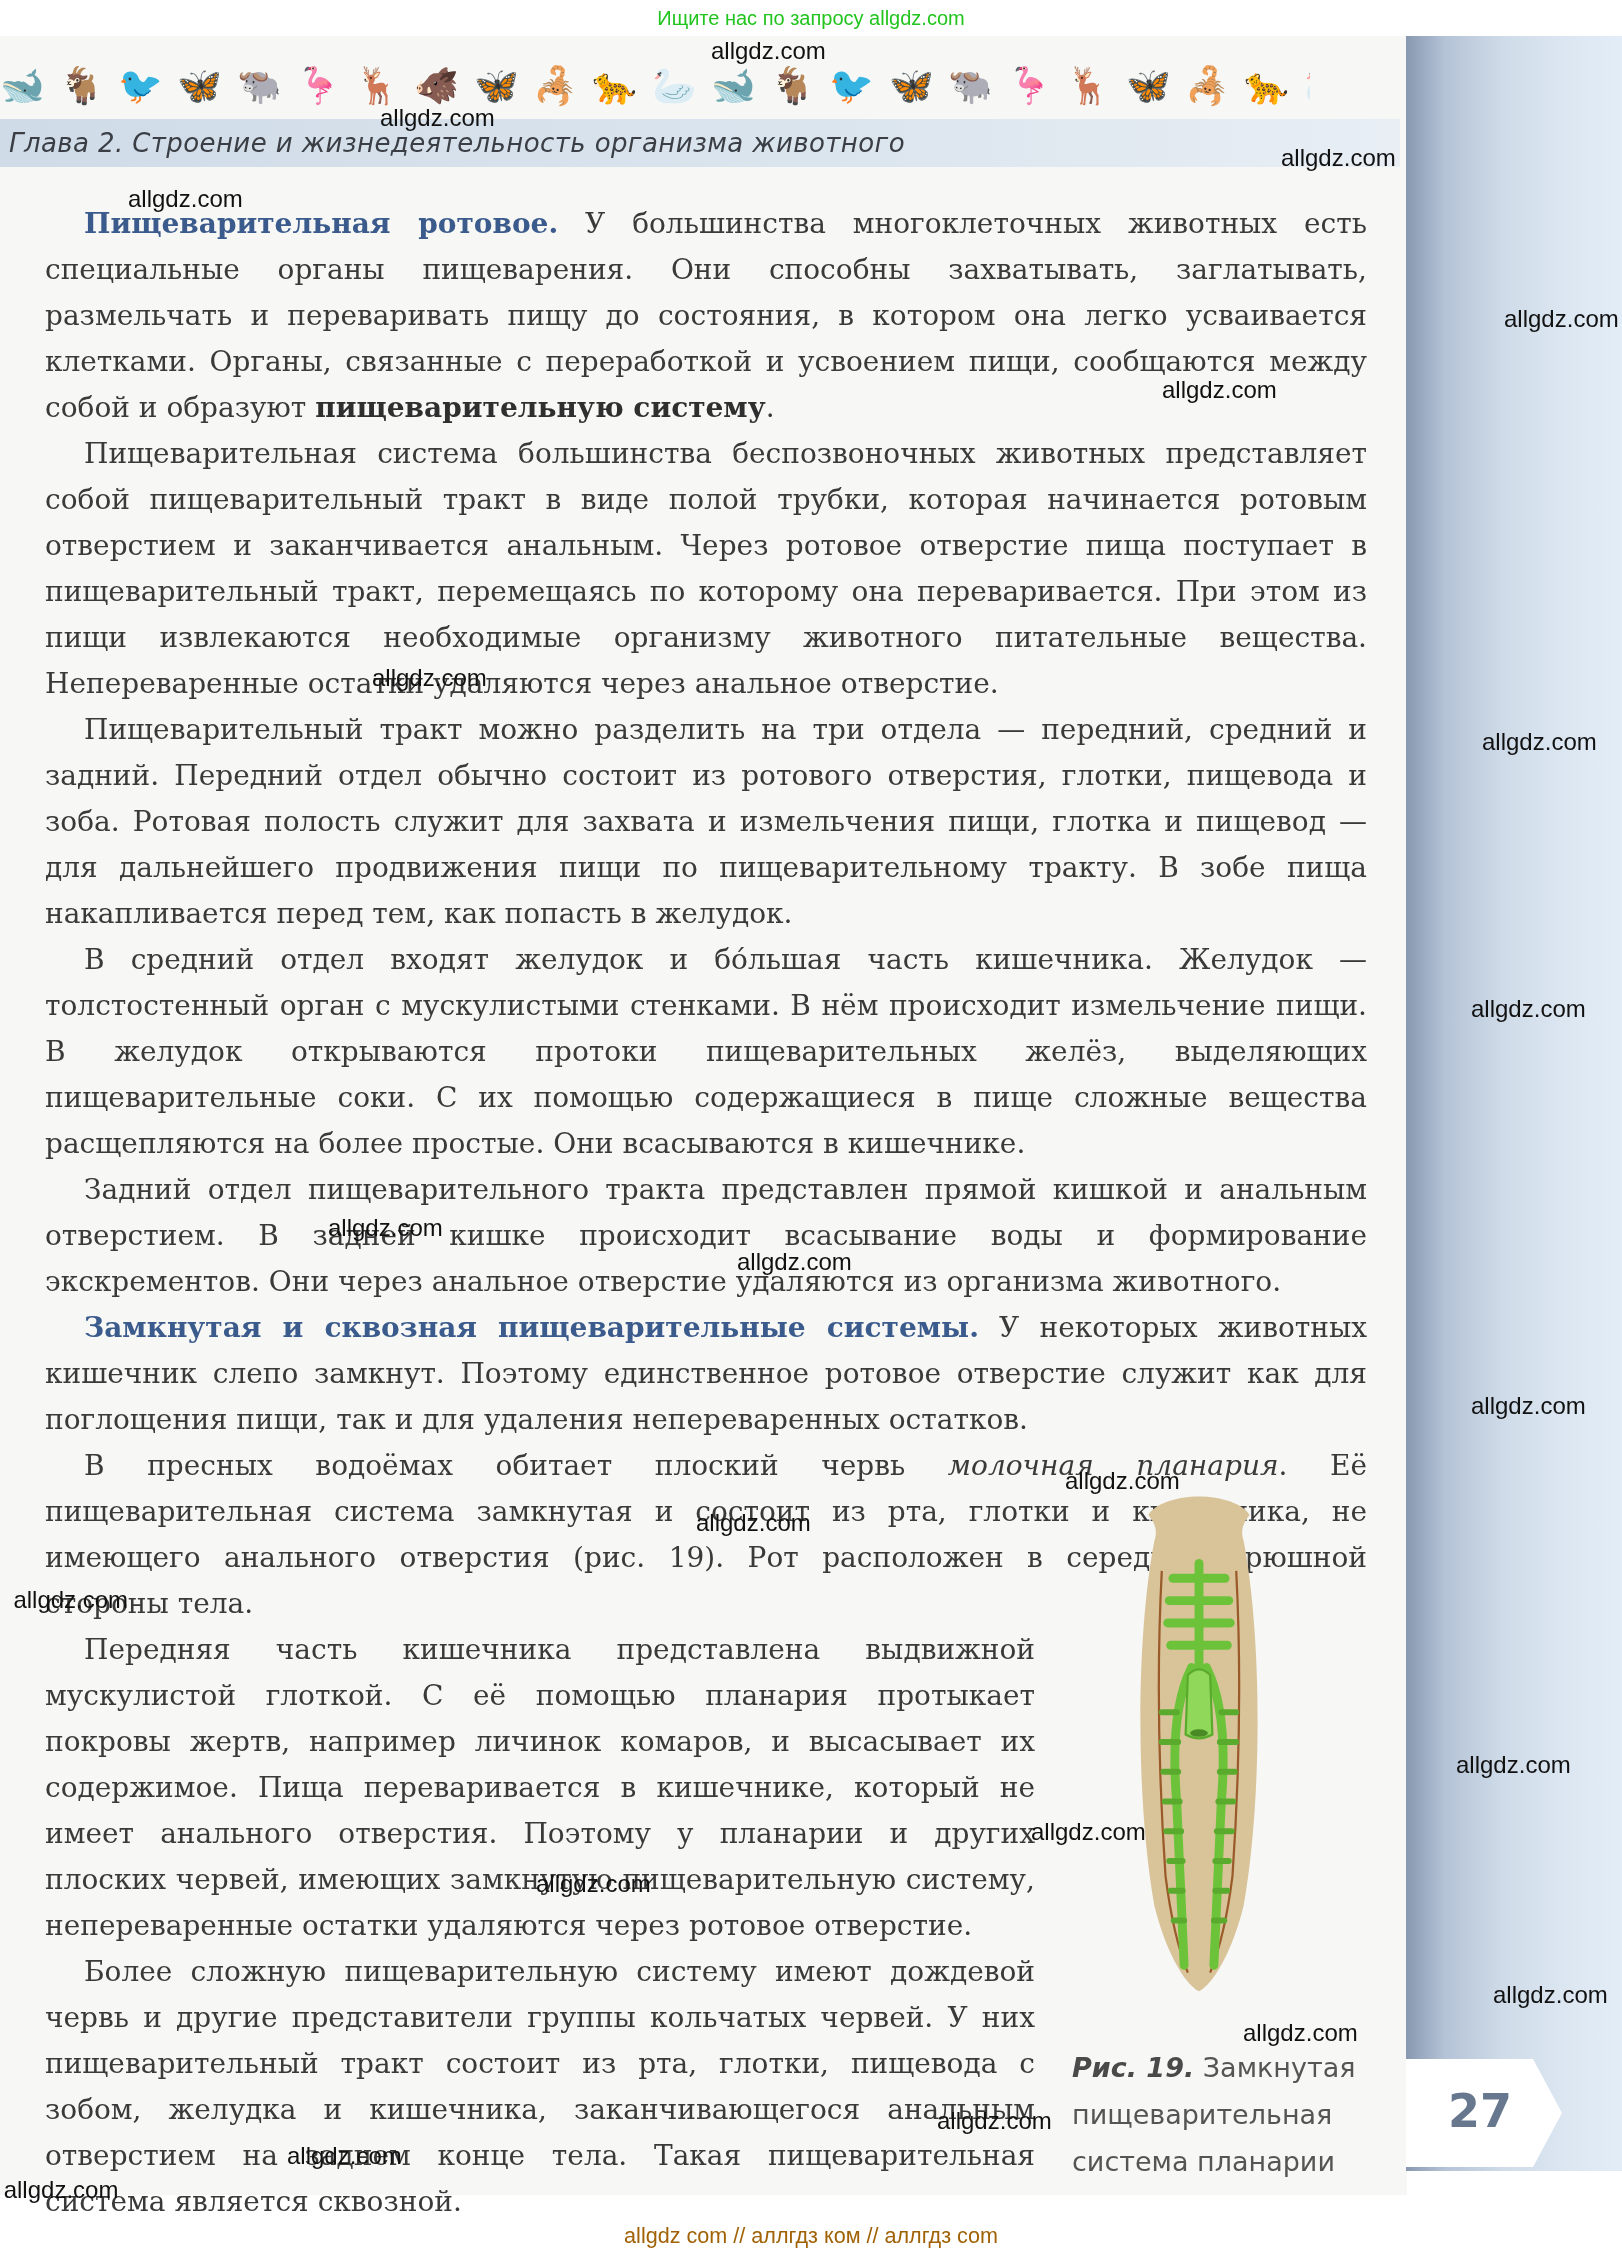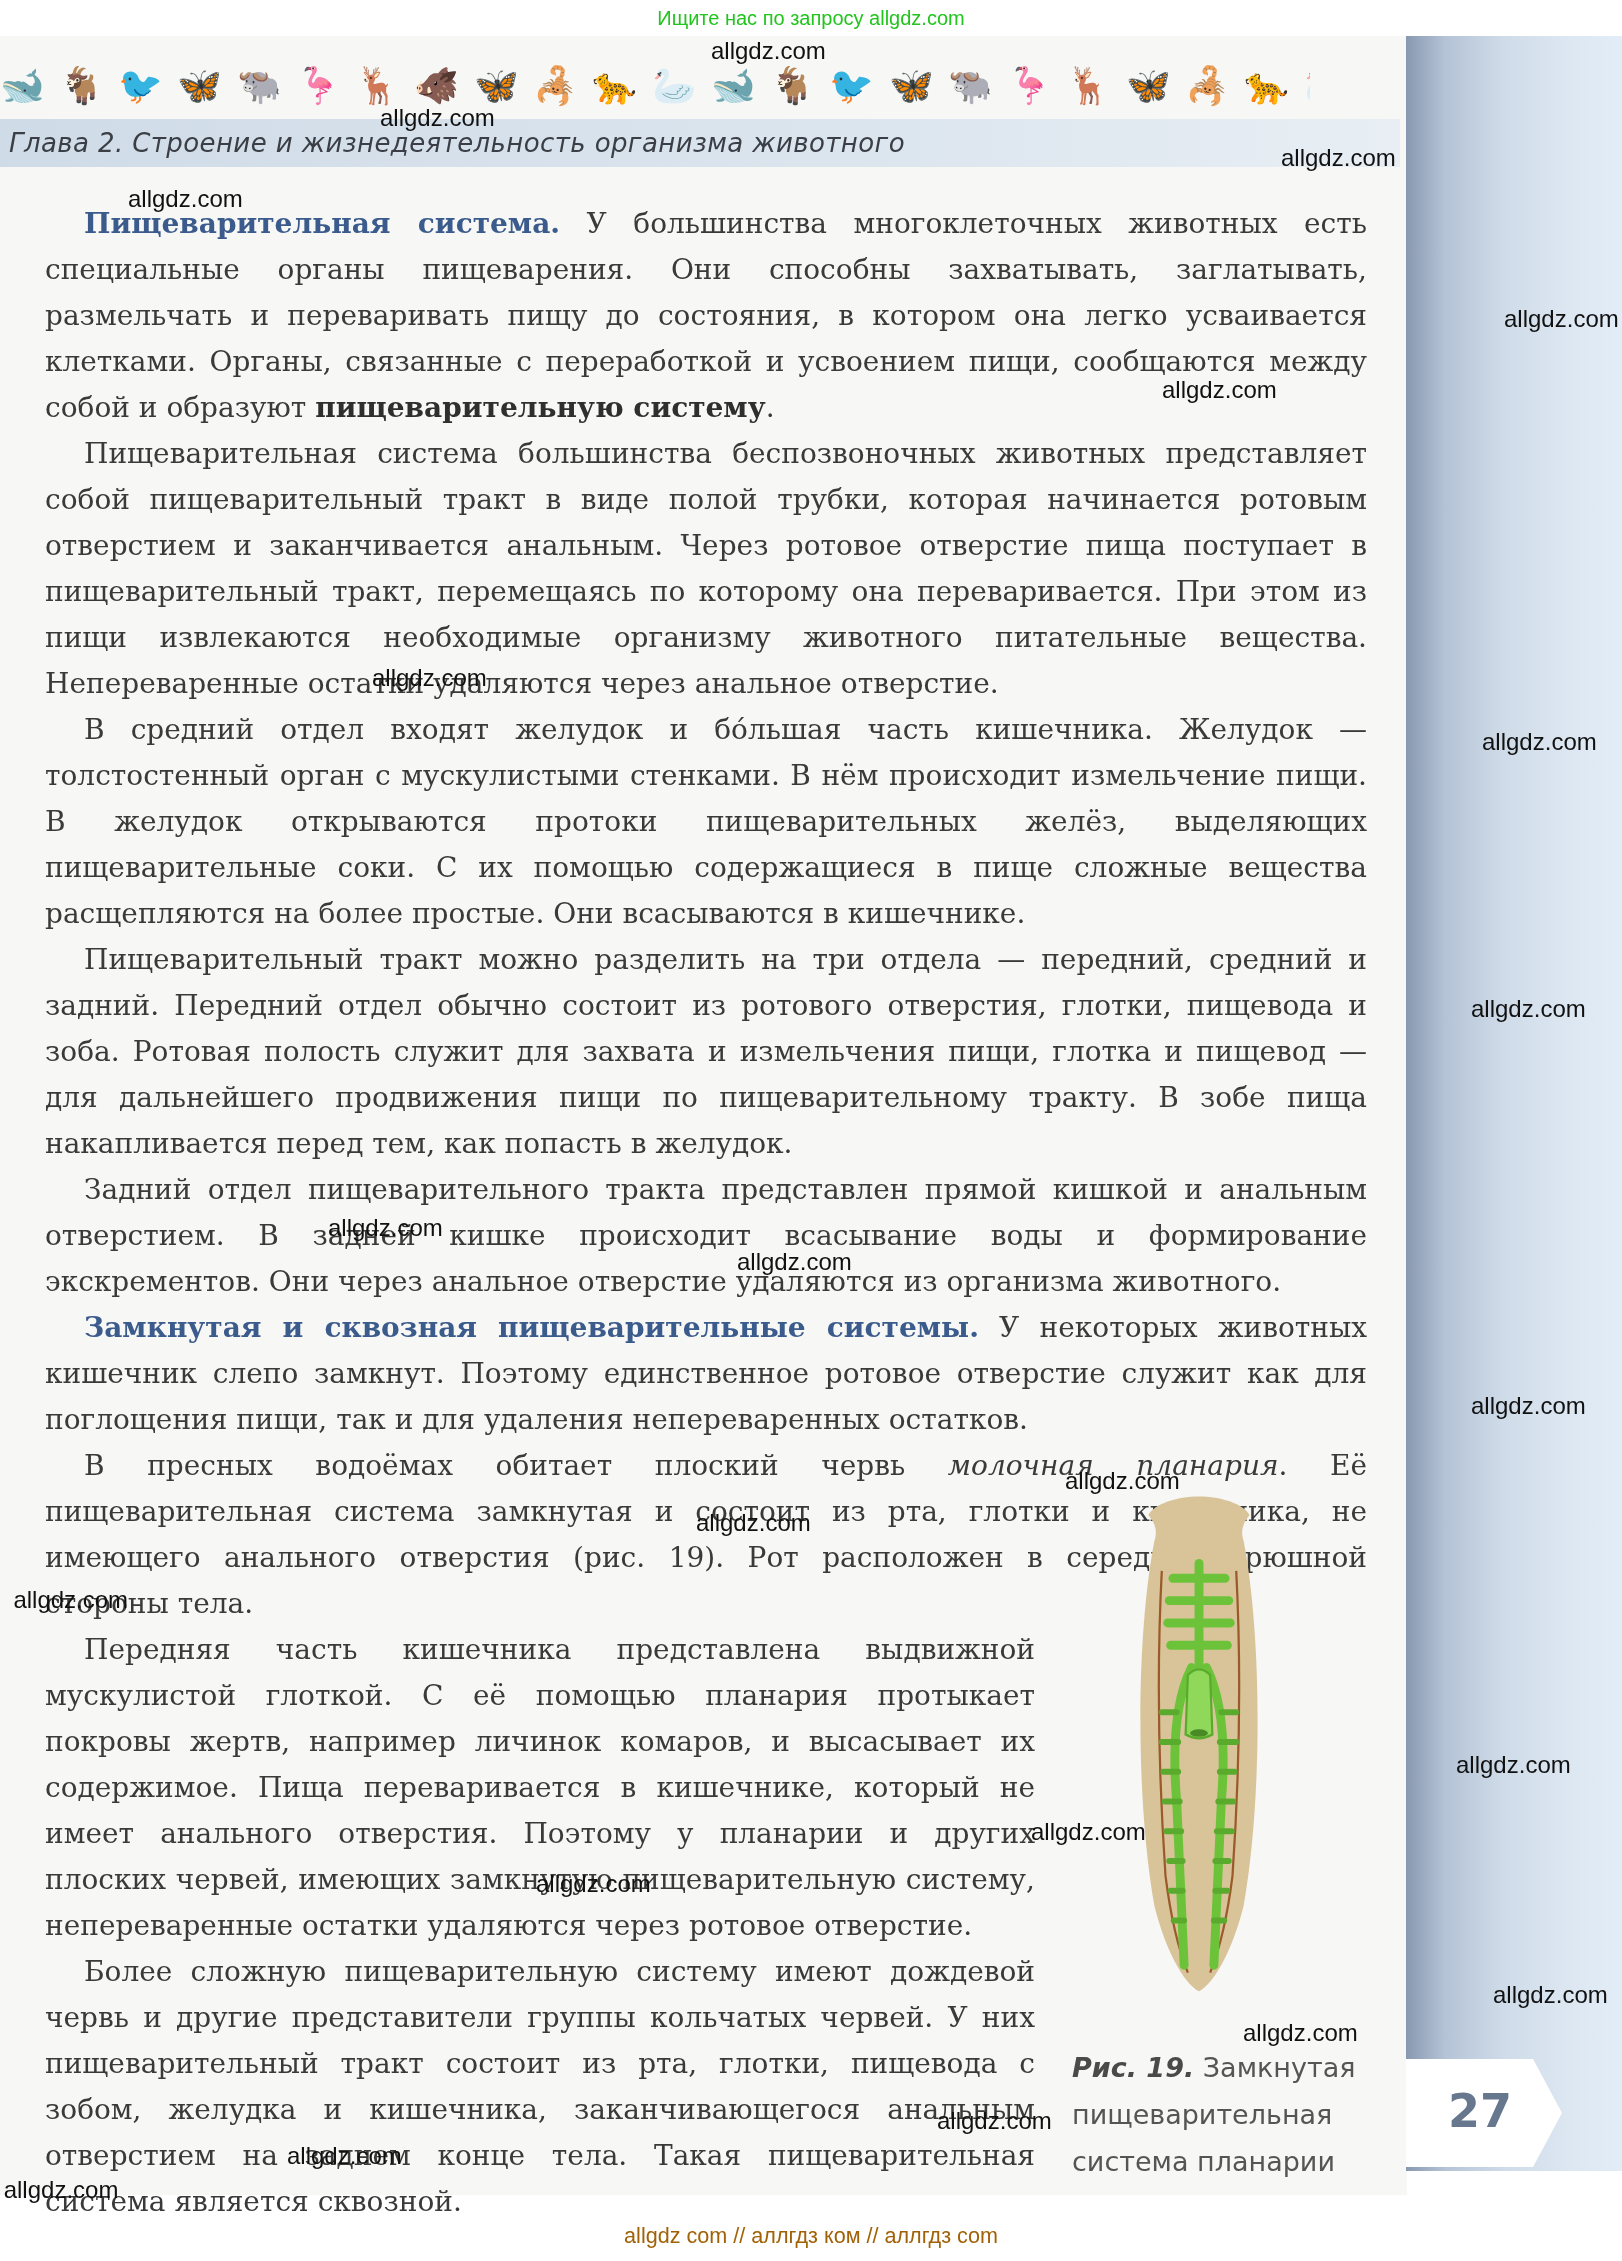--- a/index.html
+++ b/index.html
@@ -87,25 +87,25 @@
 
 <div class="animal-band">
   <span>🐋 🐐 🐦 🦋 🐃 🦩 🦌 🐗 🦋 🦂 🐆 🦢 🐋 🐐 🐦 🦋 🐃 🦩 🦌 🦋 🦂 🐆 🦢 🐋 🐐</span>
 </div>
 
 <div class="chapter-band"></div>
 <div class="chapter-title">Глава 2. Строение и жизнедеятельность организма животного</div>
 
 <div class="body-text">
   <p>
-    <span class="lead">Пищеварительная система.</span><span> У большинства многоклеточных животных есть специальные органы пищеварения. Они способны захватывать, заглатывать, размельчать и переваривать пищу до состояния, в котором она легко усваивается клетками. Органы, связанные с переработкой и усвоением пищи, сообщаются между собой и образуют </span><b>пищеварительную систему</b><span>.</span>
+    <span class="lead">Пищеварительная ротовое.</span><span> У большинства многоклеточных животных есть специальные органы пищеварения. Они способны захватывать, заглатывать, размельчать и переваривать пищу до состояния, в котором она легко усваивается клетками. Органы, связанные с переработкой и усвоением пищи, сообщаются между собой и образуют </span><b>пищеварительную систему</b><span>.</span>
   </p>
   <p>Пищеварительная система большинства беспозвоночных животных представляет собой пищеварительный тракт в виде полой трубки, которая начинается ротовым отверстием и заканчивается анальным. Через ротовое отверстие пища поступает в пищеварительный тракт, перемещаясь по которому она переваривается. При этом из пищи извлекаются необходимые организму животного питательные вещества. Непереваренные остатки удаляются через анальное отверстие.</p>
+  <p>Пищеварительный тракт можно разделить на три отдела — передний, средний и задний. Передний отдел обычно состоит из ротового отверстия, глотки, пищевода и зоба. Ротовая полость служит для захвата и измельчения пищи, глотка и пищевод — для дальнейшего продвижения пищи по пищеварительному тракту. В зобе пища накапливается перед тем, как попасть в желудок.</p>
   <p>В средний отдел входят желудок и бо́льшая часть кишечника. Желудок — толстостенный орган с мускулистыми стенками. В нём происходит измельчение пищи. В желудок открываются протоки пищеварительных желёз, выделяющих пищеварительные соки. С их помощью содержащиеся в пище сложные вещества расщепляются на более простые. Они всасываются в кишечнике.</p>
-  <p>Пищеварительный тракт можно разделить на три отдела — передний, средний и задний. Передний отдел обычно состоит из ротового отверстия, глотки, пищевода и зоба. Ротовая полость служит для захвата и измельчения пищи, глотка и пищевод — для дальнейшего продвижения пищи по пищеварительному тракту. В зобе пища накапливается перед тем, как попасть в желудок.</p>
   <p>Задний отдел пищеварительного тракта представлен прямой кишкой и анальным отверстием. В задней кишке происходит всасывание воды и формирование экскрементов. Они через анальное отверстие удаляются из организма животного.</p>
   <p>
     <span class="lead">Замкнутая и сквозная пищеварительные системы.</span><span> У некоторых животных кишечник слепо замкнут. Поэтому единственное ротовое отверстие служит как для поглощения пищи, так и для удаления непереваренных остатков.</span>
   </p>
   <p>
     <span>В пресных водоёмах обитает плоский червь </span><i>молочная планария</i><span>. Её пищеварительная система замкнутая и состоит из рта, глотки и кишечника, не имеющего анального отверстия (рис. 19). Рот расположен в середине брюшной стороны тела.</span>
   </p>
   <p class="narrow">Передняя часть кишечника представлена выдвижной мускулистой глоткой. С её помощью планария протыкает покровы жертв, например личинок комаров, и высасывает их содержимое. Пища переваривается в кишечнике, который не имеет анального отверстия. Поэтому у планарии и других плоских червей, имеющих замкнутую пищеварительную систему, непереваренные остатки удаляются через ротовое отверстие.</p>
   <p class="narrow">Более сложную пищеварительную систему имеют дождевой червь и другие представители группы кольчатых червей. У них пищеварительный тракт состоит из рта, глотки, пищевода с зобом, желудка и кишечника, заканчивающегося анальным отверстием на заднем конце тела. Такая пищеварительная система является сквозной.</p>
 </div>

